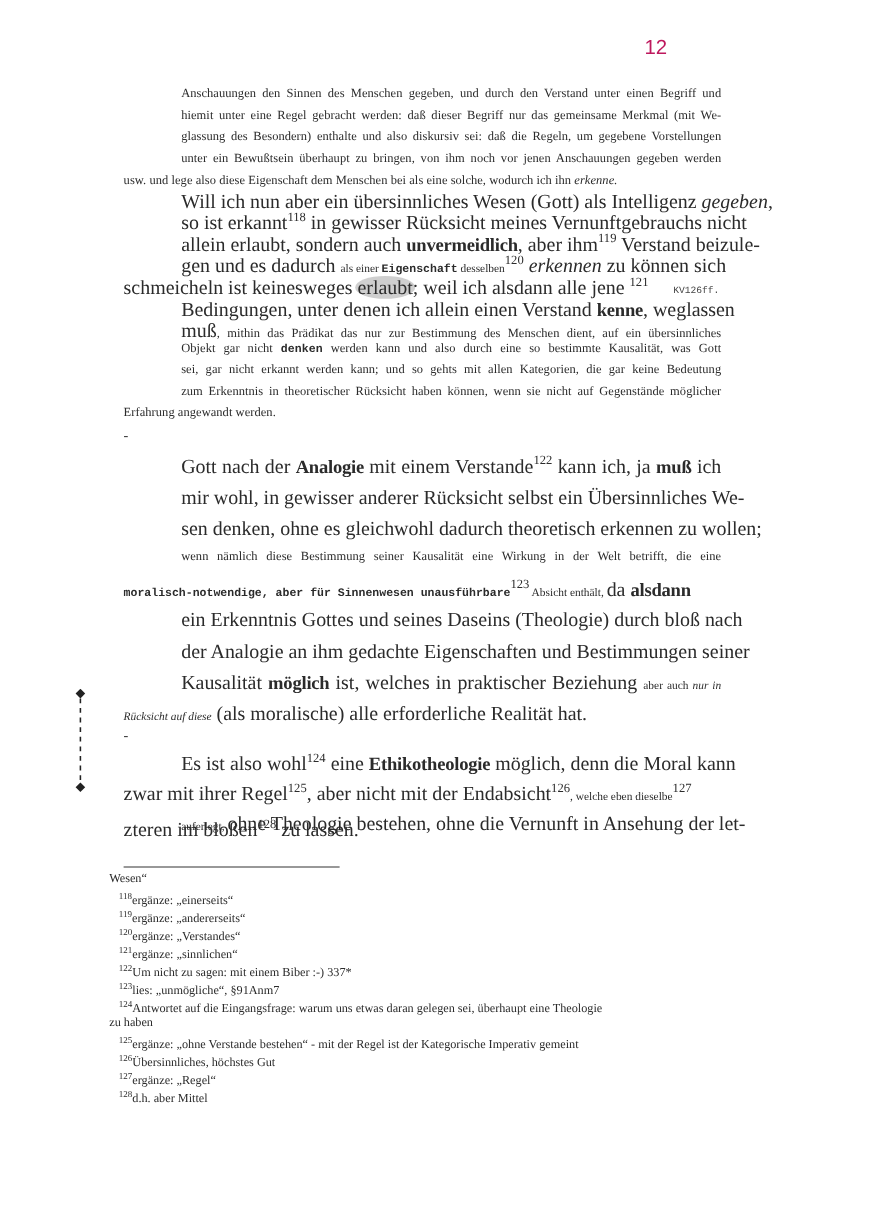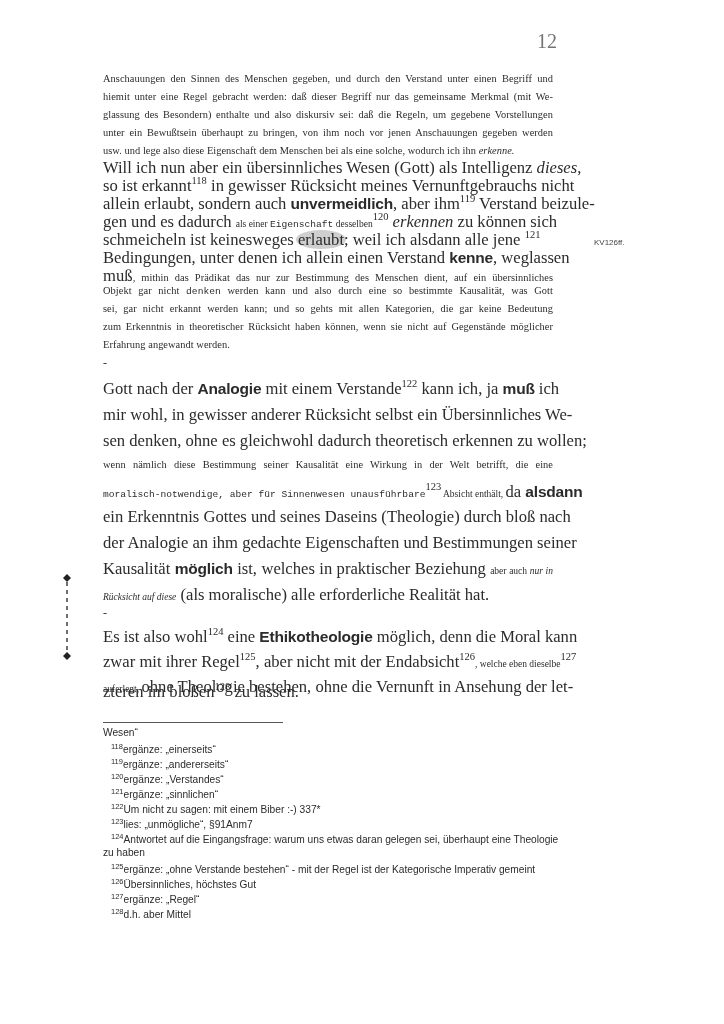--- a/index.html
+++ b/index.html
@@ -1,51 +1,51 @@
 <!DOCTYPE html>
 <html><head>
 <meta charset="utf-8">
 <style>
   html, body { margin: 0; padding: 0; background: #ffffff; }
   body { width: 724px; height: 1024px; position: relative; overflow: hidden;
          font-family: "DejaVu Serif", "Liberation Serif", serif; color: #2a2a2a; }
-  .page-number { position: absolute; left: 537px; top: 30px; font-size: 20px;
-                 font-family: Liberation Serif, serif; color: #737373; }
+  .page-number { position: absolute; left: 537px; top: 30px; font-size: 17px;
+                 font-family: Liberation Sans, sans-serif; color: #be185d; }
   .line { position: absolute; left: 103px; width: 450px; white-space: nowrap;
           font-family: "Liberation Serif", serif; color: #2b2b2b; }
   .small { font-size: 10.4px; letter-spacing: 0.05px; }
   .big { font-size: 16.6px; }
-  .just { text-align: justify; text-align-last: justify; }
+  .just { text-align: justify; text-align-last: justify; margin-left: 48px; }
   .sup-big { font-size: 10.5px; vertical-align: 7px; line-height: 0; }
-  .mono-small { font-family: "Liberation Mono", monospace; font-size: 9.6px; font-weight: normal; }
-  .mono-big { font-family: Liberation Sans, sans-serif; font-size: 15.5px; font-weight: bold; letter-spacing: -0.2px;}
+  .mono-small { font-family: "Liberation Mono", monospace; font-size: 9.6px; font-weight: bold; }
+  .mono-big { font-family: Liberation Serif, serif; font-size: 15.5px; font-weight: bold; letter-spacing: -0.2px;}
   .tiny { font-size: 9.5px; }
   i { font-style: italic; }
   .highlight { background: #cfcfcf; border-radius: 50%; padding: 0 2px; margin: 0 -2px; }
-  .margin-note { position: absolute; left: 594px; top: 214px; font-size: 8px;
-                 font-family: Liberation Sans, sans-serif; color: #444; }
+  .margin-note { position: absolute; left: 561px; top: 214px; font-size: 8px;
+                 font-family: Liberation Mono, monospace; color: #444; }
   .dash { position: absolute; left: 103px; font-size: 12px; font-family: "Liberation Serif", serif; color: #333; }
   .rule { position: absolute; left: 103px; top: 662px; width: 180px; height: 1px; background: #555; }
-  .fn { position: absolute; left: 103px; font-size: 10.2px; font-family: Liberation Sans, sans-serif;
+  .fn { position: absolute; left: 91px; font-size: 10.2px; font-family: Liberation Serif, serif;
         white-space: nowrap; color: #2b2b2b; }
   .fn .num { font-size: 7.5px; vertical-align: 4px; margin-left: 8px; }
   .marker { position: absolute; left: 60px; top: 574px; width: 14px; height: 88px; }
 </style>
 </head>
 <body>
 
 <div class="page-number">12</div>
 
 <div class="line small just" style="top:73px">Anschauungen den Sinnen des Menschen gegeben, und durch den Verstand unter einen Begriff und</div>
 <div class="line small just" style="top:91px">hiemit unter eine Regel gebracht werden: daß dieser Begriff nur das gemeinsame Merkmal (mit We-</div>
 <div class="line small just" style="top:109px">glassung des Besondern) enthalte und also diskursiv sei: daß die Regeln, um gegebene Vorstellungen</div>
 <div class="line small just" style="top:127px">unter ein Bewußtsein überhaupt zu bringen, von ihm noch vor jenen Anschauungen gegeben werden</div>
 <div class="line small" style="top:145px"><span>usw. und lege also diese Eigenschaft dem Menschen bei als eine solche, wodurch ich ihn </span><i>erkenne.</i></div>
 
-<div class="line big just" style="top:158px"><span>Will ich nun aber ein übersinnliches Wesen (Gott) als Intelligenz </span><i>dieses</i><span>,</span></div>
+<div class="line big just" style="top:158px"><span>Will ich nun aber ein übersinnliches Wesen (Gott) als Intelligenz </span><i>gegeben</i><span>,</span></div>
 <div class="line big just" style="top:176px"><span>so ist erkannt</span><span class="sup-big">118</span><span> in gewisser Rücksicht meines Vernunftgebrauchs nicht</span></div>
 <div class="line big just" style="top:194px"><span>allein erlaubt, sondern auch </span><span class="mono-big">unvermeidlich</span><span>, aber ihm</span><span class="sup-big">119</span><span> Verstand beizule-</span></div>
 <div class="line big just" style="top:212px"><span>gen und es dadurch </span><span class="tiny">als einer </span><span class="mono-small">Eigenschaft</span><span class="tiny"> desselben</span><span class="sup-big">120</span><i> erkennen</i><span> zu können sich</span></div>
 <div class="line big" style="top:230px"><span>schmeicheln ist keinesweges </span><span class="highlight">erlaubt</span><span>; weil ich alsdann alle jene </span><span class="sup-big">121</span></div>
 <div class="margin-note" style="top:238px">KV126ff.</div>
 <div class="line big just" style="top:248px"><span>Bedingungen, unter denen ich allein einen Verstand </span><span class="mono-big">kenne</span><span>, weglassen</span></div>
 <div class="line small just" style="top:266px"><span class="big">muß</span><span>, mithin das Prädikat das nur zur Bestimmung des Menschen dient, auf ein übersinnliches</span></div>
 <div class="line small just" style="top:285px"><span>Objekt gar nicht </span><span class="mono-small">denken</span><span> werden kann und also durch eine so bestimmte Kausalität, was Gott</span></div>
 <div class="line small just" style="top:303px">sei, gar nicht erkannt werden kann; und so gehts mit allen Kategorien, die gar keine Bedeutung</div>
 <div class="line small just" style="top:321px">zum Erkenntnis in theoretischer Rücksicht haben können, wenn sie nicht auf Gegenstände möglicher</div>

